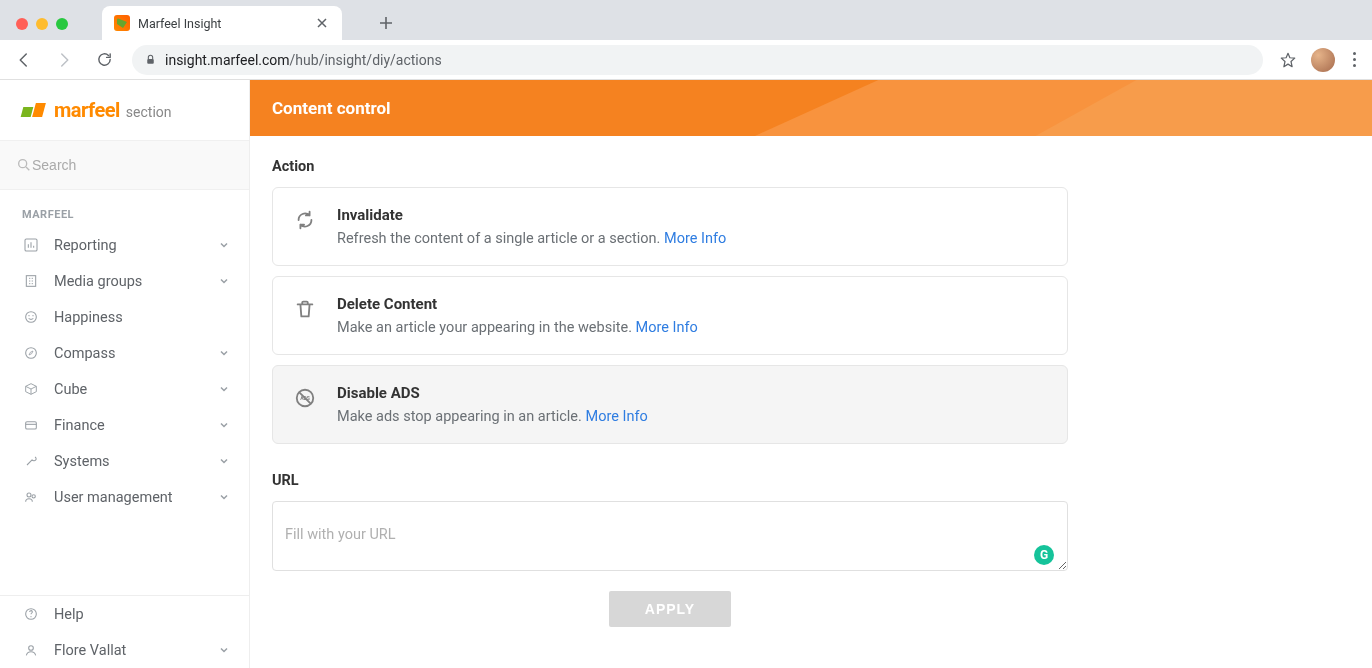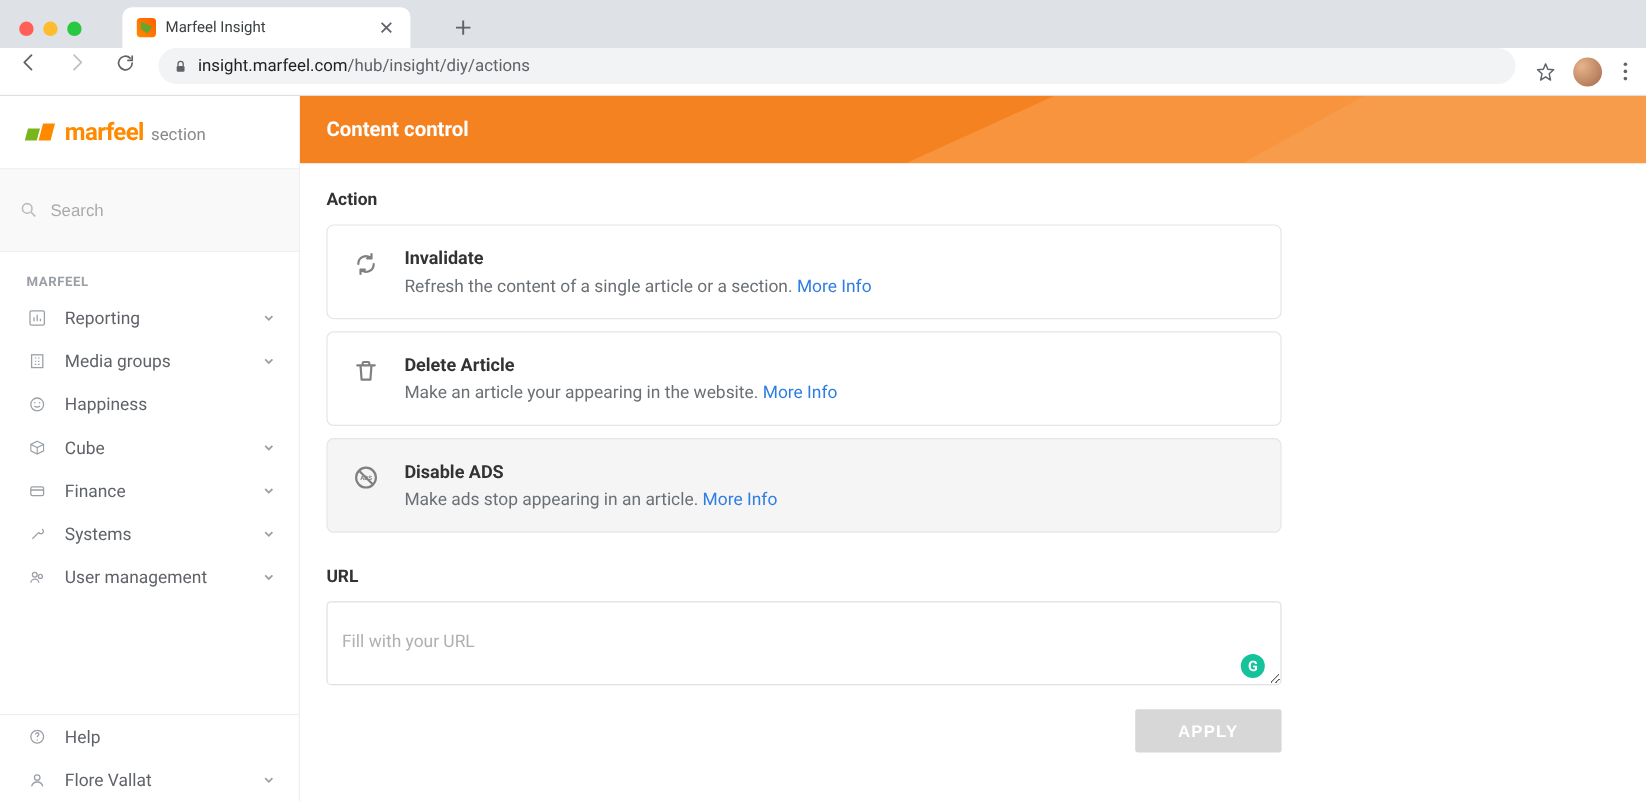--- a/index.html
+++ b/index.html
@@ -14,21 +14,21 @@
   .tl.red { background:#ff5f57; }
   .tl.yellow { background:#febc2e; }
   .tl.green { background:#28c840; }
   .tab { display:flex; align-items:center; gap:8px; background:#fff; height:34px; padding:0 12px; border-top-left-radius:8px; border-top-right-radius:8px; min-width:240px; position:relative; margin-bottom:0; }
   .tab-fav { width:16px; height:16px; background:linear-gradient(45deg,#ff8a00,#ff5e00); border-radius:3px; position:relative; }
   .tab-fav::after { content:""; position:absolute; left:3px; top:3px; width:10px; height:10px; background:#67a52e; border-radius:2px; clip-path: polygon(0 0, 100% 40%, 60% 100%, 0% 60%); }
   .tab-title { font-size:12.5px; color:#3c4043; flex:1; }
   .tab-close { width:16px; height:16px; display:flex; align-items:center; justify-content:center; color:#5f6368; font-size:14px; border-radius:50%; cursor:pointer; }
   .new-tab { width:28px; height:28px; display:flex; align-items:center; justify-content:center; color:#5f6368; font-size:18px; margin-left:6px; margin-bottom:3px; border-radius:50%; cursor:pointer; }
 
-  .toolbar { background:#fff; height:40px; display:flex; padding:0 12px; gap:16px; border-bottom:1px solid #e0e0e0; }
+  .toolbar { background:#fff; height:40px; display:flex; align-items:center; padding:16px 12px; gap:16px; border-bottom:1px solid #e0e0e0; }
   .nav-btn { width:24px; height:24px; display:flex; align-items:center; justify-content:center; color:#5f6368; cursor:pointer; }
   .nav-btn.disabled { color:#bdc1c6; }
   .address-bar { flex:1; display:flex; align-items:center; background:#f1f3f4; border-radius:16px; height:30px; padding:0 12px; gap:8px; color:#5f6368; }
   .addr-text { font-size:14px; color:#202124; }
   .addr-domain { color:#202124; }
   .addr-path { color:#5f6368; }
   .toolbar-right { display:flex; align-items:center; gap:14px; }
   .star { color:#5f6368; }
   .avatar { width:24px; height:24px; border-radius:50%; background: radial-gradient(circle at 30% 30%, #e6b48a, #a5694b); }
   .kebab { display:flex; flex-direction:column; gap:3px; padding:4px; cursor:pointer; }
@@ -37,21 +37,21 @@
   
   .app { display:flex; height: calc(668px - 80px); }
   .sidebar { width:250px; background:#fff; border-right:1px solid #eee; display:flex; flex-direction:column; }
   .brand { display:flex; align-items:baseline; gap:6px; padding:18px 20px 8px 22px; }
   .brand-logo { display:inline-flex; gap:2px; margin-right:4px; align-self:center; }
   .brand-logo span { width:10px; height:14px; transform:skewX(-15deg); background:#ff8a00; }
   .brand-logo span:first-child { background:#7ab51d; height:10px; margin-top:4px; }
   .brand-name { color:#ff8a00; font-weight:700; font-size:20px; letter-spacing:-0.5px; }
   .brand-sub { color:#888; font-size:14px; }
 
-  .search { display:flex; align-items:center; gap:10px; padding:26px 16px; border-top:1px solid #f0f0f0; border-bottom:1px solid #f0f0f0; background:#f9f9f9; margin-top:10px; }
+  .search { display:flex; align-items:center; gap:0; padding:16px 16px; border-top:1px solid #f0f0f0; border-bottom:1px solid #f0f0f0; background:#f9f9f9; margin-top:10px; }
   .search input { border:none; background:transparent; outline:none; font-size:14px; color:#333; width:100%; }
   .search input::placeholder { color:#aaa; }
 
   .nav-section-title { font-size:11px; font-weight:700; letter-spacing:0.5px; color:#9aa0a6; padding:18px 22px 6px; }
   .nav { list-style:none; }
   .nav li { display:flex; align-items:center; padding:9px 20px 9px 22px; color:#5f6368; cursor:pointer; font-size:14.5px; gap:14px; }
   .nav li .label { flex:1; }
   .nav li .chev { color:#9aa0a6; }
   .nav-icon { width:18px; height:18px; display:flex; align-items:center; justify-content:center; color:#9aa0a6; flex-shrink:0; }
 
@@ -75,21 +75,21 @@
   .action-title { font-weight:700; font-size:15px; color:#333; margin-bottom:6px; }
   .action-desc { font-size:14.5px; color:#6b7075; }
   .more-link { color:#2f7de1; cursor:pointer; }
 
   .url-block { margin-top:28px; }
   .url-input-wrap { position:relative; }
   .url-input { width:100%; height:70px; border:1px solid #e0e0e0; border-radius:4px; padding:24px 12px; font-size:14.5px; font-family:inherit; color:#333; resize:both; }
   .url-input::placeholder { color:#b0b0b0; }
   .grammarly { position:absolute; right:14px; bottom:10px; width:20px; height:20px; border-radius:50%; background:#15c39a; color:#fff; display:flex; align-items:center; justify-content:center; font-size:12px; font-weight:700; }
 
-  .apply-row { display:flex; justify-content:flex-end; margin-top:16px; }
+  .apply-row { display:flex; justify-content:center; margin-top:16px; }
   .apply-btn { background:#d7d7d7; color:#fff; border:none; padding:10px 36px; font-size:14px; font-weight:700; letter-spacing:1px; border-radius:2px; cursor:not-allowed; }
 
   svg { display:block; }
 </style>
 </head>
 <body>
 
 <div class="chrome">
   <div class="tab-strip">
     <div class="traffic-lights">
@@ -208,20 +208,34 @@
       <li>
         <span class="nav-icon">
             <svg width="16" height="16" viewBox="0 0 24 24">
               <circle cx="12" cy="12" r="8" stroke="#9aa0a6" stroke-width="1.6" fill="none"></circle>
               <circle cx="9" cy="10" r="1" fill="#9aa0a6"></circle>
               <circle cx="15" cy="10" r="1" fill="#9aa0a6"></circle>
               <path d="M8.5 14 Q12 17 15.5 14" stroke="#9aa0a6" stroke-width="1.6" fill="none"></path>
             </svg>
           </span>
         <span class="label">Happiness</span>
+      </li>
+      <li>
+        <span class="nav-icon">
+            <svg width="16" height="16" viewBox="0 0 24 24">
+              <circle cx="12" cy="12" r="8" stroke="#9aa0a6" stroke-width="1.6" fill="none"></circle>
+              <path d="M15 9 L13 13 L9 15 L11 11 Z" stroke="#9aa0a6" stroke-width="1.2" fill="none"></path>
+            </svg>
+          </span>
+        <span class="label">Compass</span>
+        <span class="chev">
+            <svg width="10" height="10" viewBox="0 0 10 10">
+              <path d="M2 3.5 L5 6.5 L8 3.5" stroke="currentColor" stroke-width="1.5" fill="none"></path>
+            </svg>
+          </span>
       </li>
       <li>
         <span class="nav-icon">
             <svg width="16" height="16" viewBox="0 0 24 24">
               <path d="M12 4 L20 8 V16 L12 20 L4 16 V8 Z M4 8 L12 12 L20 8 M12 12 V20" stroke="#9aa0a6" stroke-width="1.4" fill="none"></path>
             </svg>
           </span>
         <span class="label">Cube</span>
         <span class="chev">
             <svg width="10" height="10" viewBox="0 0 10 10">
@@ -326,21 +340,21 @@
           </div>
         </div>
 
         <div class="action-card">
           <div class="action-icon">
             <svg width="22" height="22" viewBox="0 0 24 24">
                 <path d="M4 7h16M9 7V5a1 1 0 0 1 1-1h4a1 1 0 0 1 1 1v2M7 7l1 13h8l1-13" stroke="#808080" stroke-width="2" fill="none" stroke-linecap="round" stroke-linejoin="round"></path>
               </svg>
           </div>
           <div class="action-body">
-            <div class="action-title">Delete Article</div>
+            <div class="action-title">Delete Content</div>
             <div class="action-desc">
               <span>Make an article your appearing in the website.</span>
               <span class="more-link">More Info</span>
             </div>
           </div>
         </div>
 
         <div class="action-card selected">
           <div class="action-icon">
             <svg width="22" height="22" viewBox="0 0 24 24">

